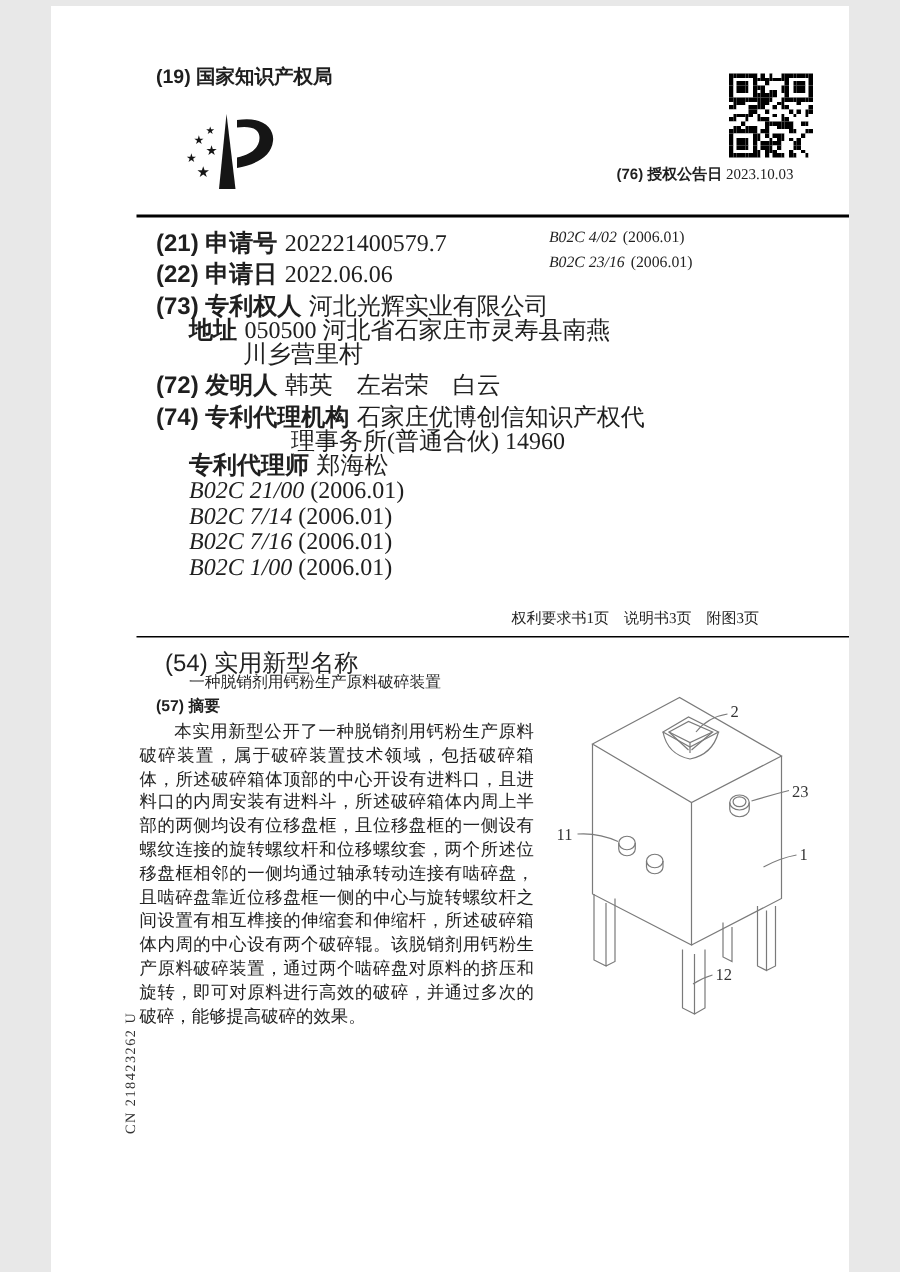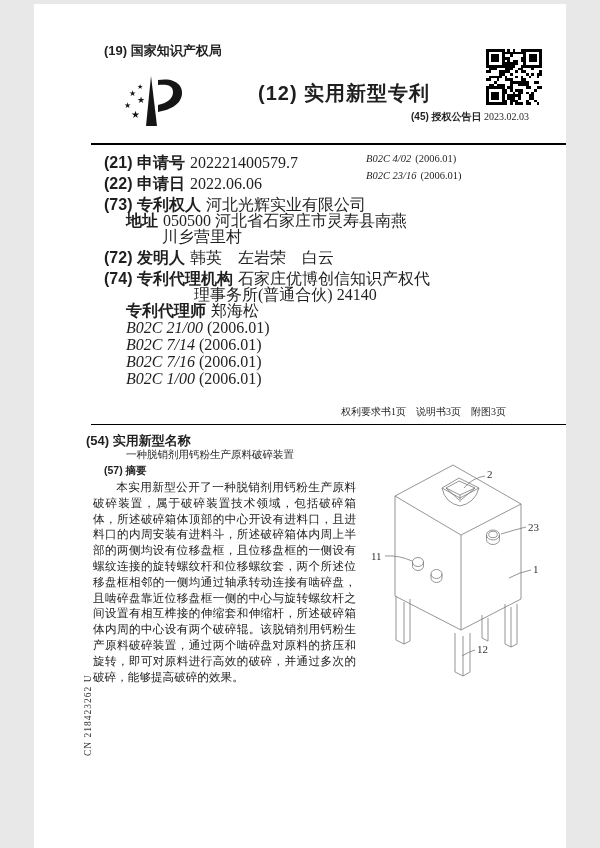--- a/index.html
+++ b/index.html
@@ -27,21 +27,21 @@
   .cont2{padding-left:71px;line-height:16px;margin-top:0;white-space:nowrap;}
   .cont3{padding-left:103px;line-height:16px;margin-top:0;white-space:nowrap;}
   .flabel{font-family:"Liberation Sans",sans-serif;font-weight:bold;margin-right:5px;}
   .fval{font-family:"Liberation Serif",serif;}
   .ipc-row{padding-left:35px;line-height:17px;white-space:nowrap;}
   .ipc-row-r{line-height:17px;white-space:nowrap;}
   .ipc-code{font-family:"Liberation Serif",serif;font-weight:normal;font-style:italic;margin-right:4px;}
   .ipc-ver{font-family:"Liberation Serif",serif;}
   .pages-line{position:absolute;right:60px;top:401px;font-size:10px;font-family:"Liberation Serif",serif;}
   
-  .sec54{position:absolute;left:52px;top:428px;font-size:13px;font-weight:bold;font-family:"Liberation Sans",sans-serif;}
+  .sec54{position:absolute;left:76px;top:428px;font-size:16px;font-weight:normal;font-family:"Liberation Sans",sans-serif;}
   .title-cn{position:absolute;left:92px;top:444px;font-size:10.5px;font-family:"Liberation Serif",serif;}
   .sec57{position:absolute;left:70px;top:460px;font-size:10.5px;font-weight:bold;font-family:"Liberation Sans",sans-serif;}
   .abstract{position:absolute;left:59px;top:476px;width:263px;font-size:11.6px;line-height:15.8px;
     text-align:justify;text-indent:2em;font-family:"Liberation Serif",serif;color:#222;}
   
   .figure{position:absolute;left:332px;top:438px;}
   .figure path,.figure ellipse,.figure polyline{fill:none;stroke:#7a7a7a;stroke-width:0.8;}
   .figure text{fill:#333;font-size:11px;font-family:"Liberation Serif",serif;stroke:none;}
   
   .side-code{position:absolute;left:49px;top:752px;transform:rotate(-90deg);transform-origin:0 0;
@@ -59,21 +59,20 @@
       <polygon points="30,4 36,54 25,54" fill="#151515"></polygon>
       <path d="M37,8 C56,5 62,15 61,22 C60,33 48,38 37,40 L37,33 C47,31 52,26 52,20 C52,13 45,12 37,13 Z" fill="#151515"></path>
       <text x="16" y="17" font-size="7" fill="#151515">★</text>
       <text x="8" y="24" font-size="8" fill="#151515">★</text>
       <text x="16" y="31" font-size="9" fill="#151515">★</text>
       <text x="3" y="36" font-size="8" fill="#151515">★</text>
       <text x="10" y="46" font-size="10" fill="#151515">★</text>
     </svg>
   </div>
 
-  <div class="doc-type">(12) 实用新型专利</div>
 
   <div class="qr">
       <div class="on"></div>
       <div class="on"></div>
       <div class="on"></div>
       <div class="on"></div>
       <div class="on"></div>
       <div class="on"></div>
       <div class="on"></div>
       <div></div>
@@ -507,22 +506,22 @@
       <div class="on"></div>
       <div class="on"></div>
       <div></div>
       <div></div>
       <div class="on"></div>
       <div></div>
     </div>
 
   <div class="pub">
     <div>
-      <span class="lbl">(45) 授权公告日</span>
-      <span class="val">2023.02.03</span>
+      <span class="lbl">(76) 授权公告日</span>
+      <span class="val">2023.10.03</span>
     </div>
   </div>
 
   <div class="rule-thick"></div>
 
   <div class="biblio-left">
     <div class="fline">
       <span class="flabel">(21) 申请号</span><span class="fval">202221400579.7</span>
     </div>
     <div class="fline">
@@ -537,21 +536,21 @@
     <div class="cont2">
       <span class="fval">川乡营里村</span>
     </div>
     <div class="fline">
       <span class="flabel">(72) 发明人</span><span class="fval">韩英　左岩荣　白云</span>
     </div>
     <div class="fline">
       <span class="flabel">(74) 专利代理机构</span><span class="fval">石家庄优博创信知识产权代</span>
     </div>
     <div class="cont3">
-      <span class="fval">理事务所(普通合伙) 24140</span>
+      <span class="fval">理事务所(普通合伙) 14960</span>
     </div>
     <div class="cont1">
       <span class="flabel">专利代理师</span><span class="fval">郑海松</span>
     </div>
     <div class="ipc-row"><span class="ipc-code">B02C 21/00</span><span class="ipc-ver">(2006.01)</span></div>
     <div class="ipc-row"><span class="ipc-code">B02C 7/14</span><span class="ipc-ver">(2006.01)</span></div>
     <div class="ipc-row"><span class="ipc-code">B02C 7/16</span><span class="ipc-ver">(2006.01)</span></div>
     <div class="ipc-row"><span class="ipc-code">B02C 1/00</span><span class="ipc-ver">(2006.01)</span></div>
   </div>
 

